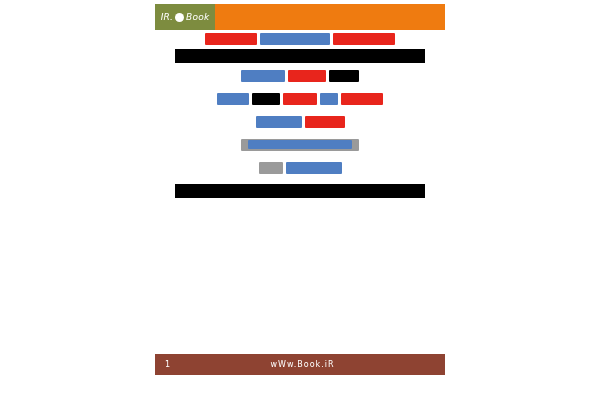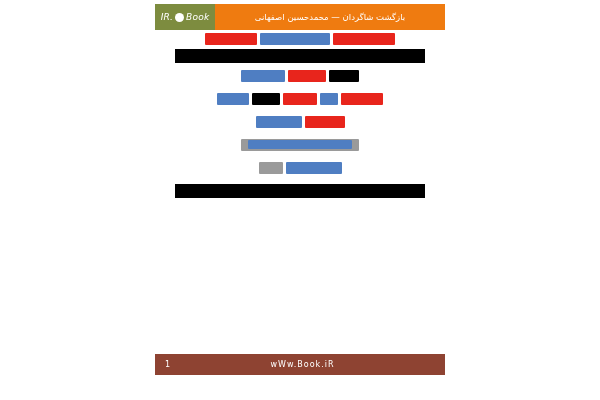--- a/index.html
+++ b/index.html
@@ -144,21 +144,20 @@
 <body>
 
 <div class="page">
 
   <div class="header">
     <div class="header-logo">
       <span class="logo-text">Book</span>
       <span class="logo-dot"></span>
       <span class="logo-text">.IR</span>
     </div>
-    <div class="header-title">بازگشت شاگردان — محمدحسین اصفهانی</div>
   </div>
 
   <div class="content">
 
     <div class="line">
       <span class="blk c-red" style="width:52px"></span>
       <span class="blk c-blue" style="width:70px"></span>
       <span class="blk c-red" style="width:62px"></span>
     </div>
 

